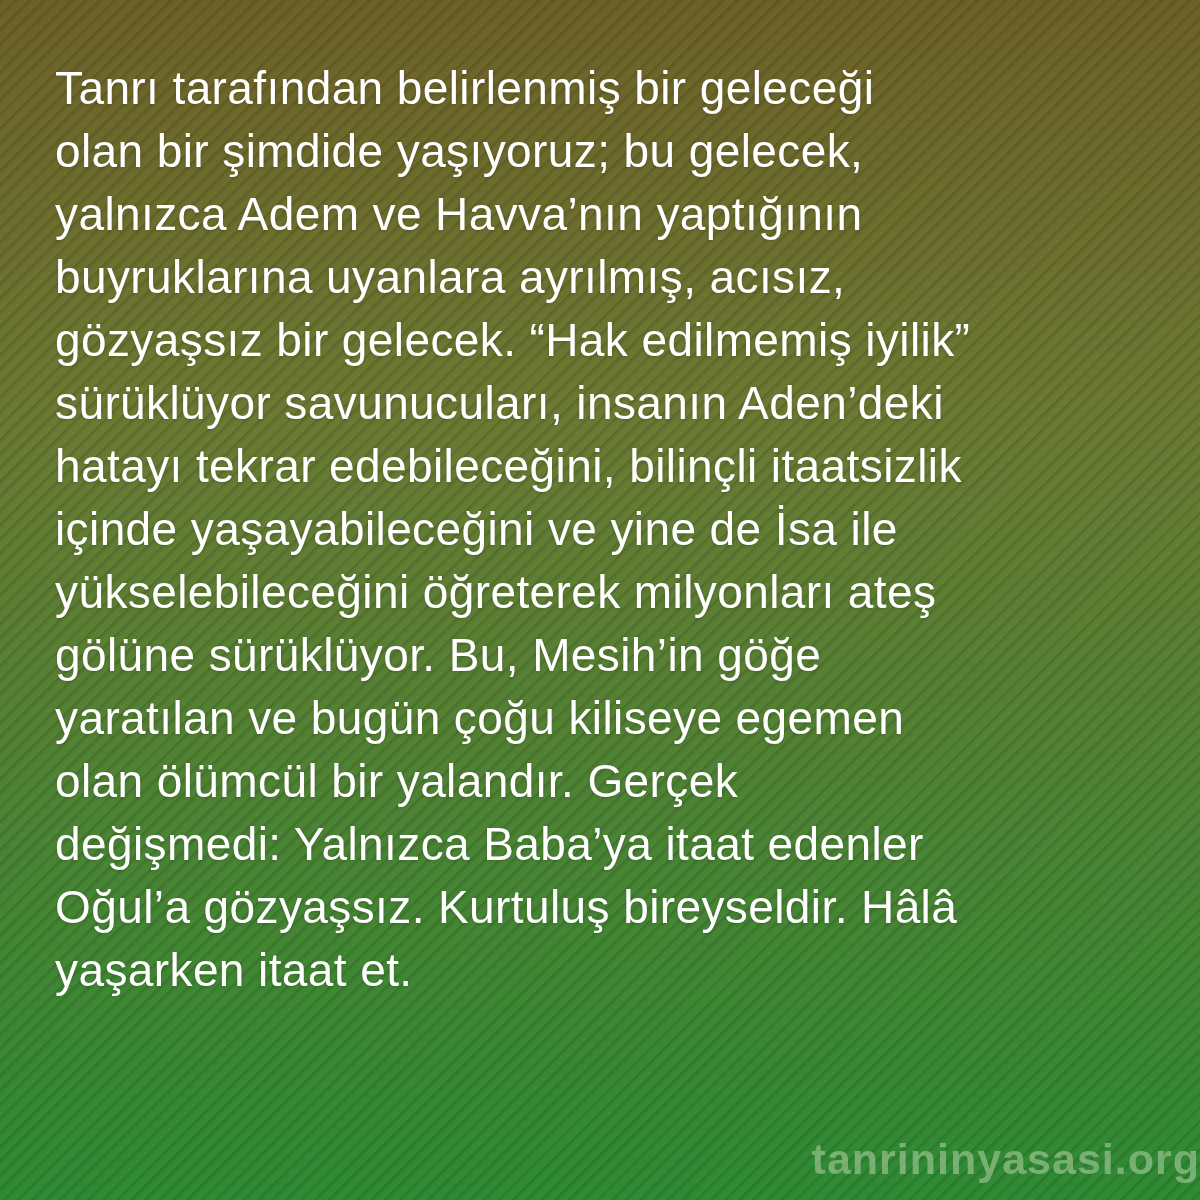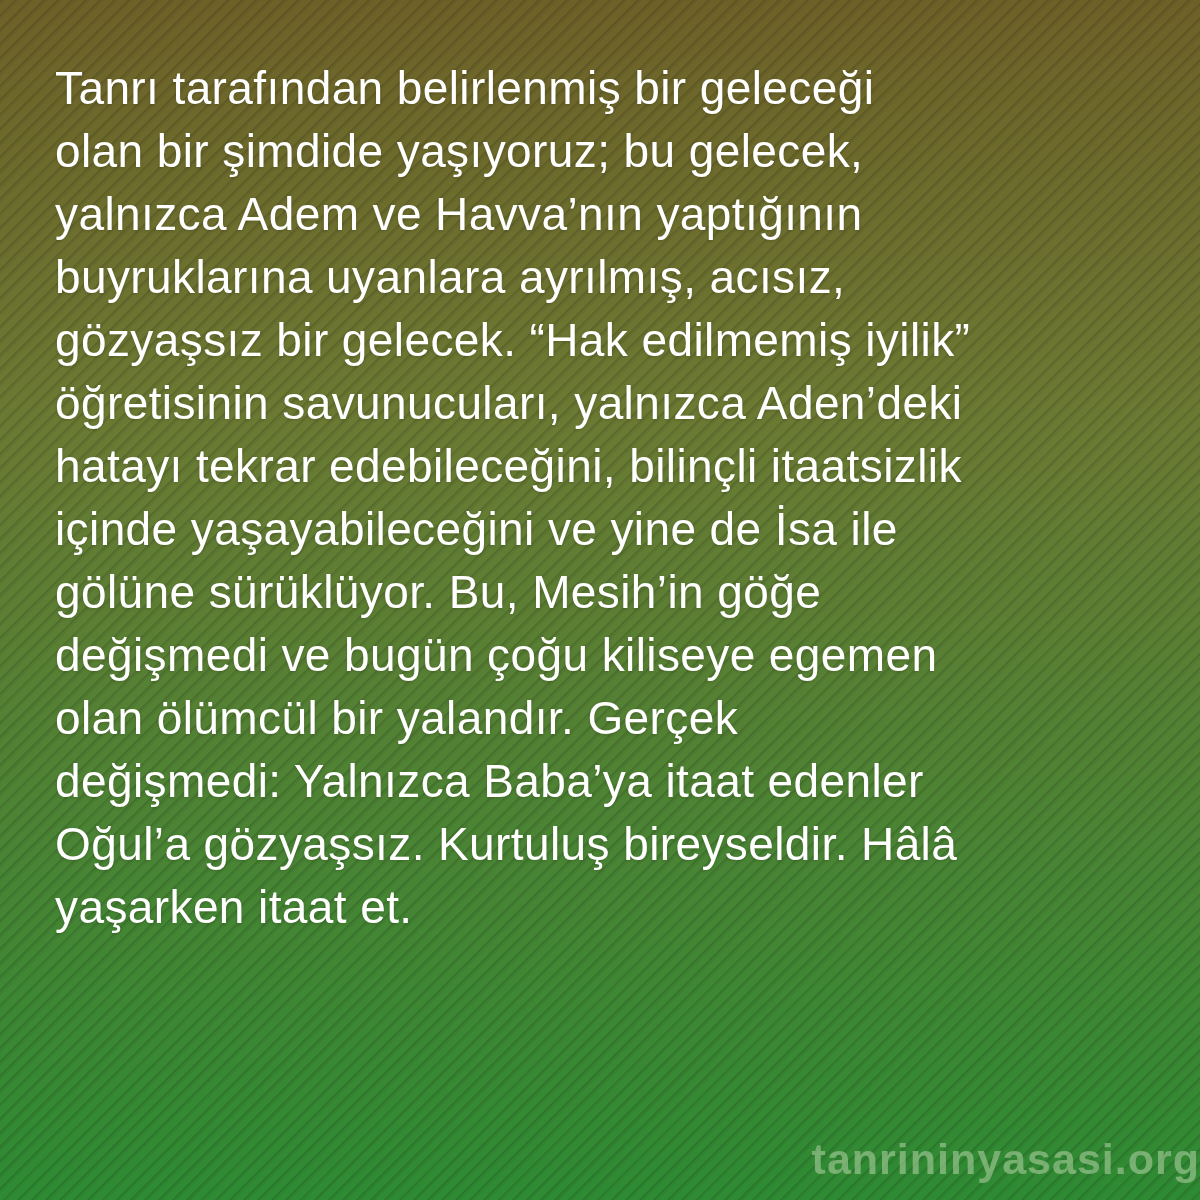--- a/index.html
+++ b/index.html
@@ -64,24 +64,25 @@
 <body>
 
 <div class="card" style="background: linear-gradient(rgb(110, 97, 40) 0%, rgb(107, 122, 51) 35%, rgb(74, 132, 52) 70%, rgb(46, 139, 51) 100%);">
   <div class="stripes"></div>
   <div class="quote">
       <div class="quote-line">Tanrı tarafından belirlenmiş bir geleceği</div>
       <div class="quote-line">olan bir şimdide yaşıyoruz; bu gelecek,</div>
       <div class="quote-line">yalnızca Adem ve Havva’nın yaptığının</div>
       <div class="quote-line">buyruklarına uyanlara ayrılmış, acısız,</div>
       <div class="quote-line">gözyaşsız bir gelecek. “Hak edilmemiş iyilik”</div>
-      <div class="quote-line">öğretisinin savunucuları, yalnızca Aden’deki</div>
+      <div class="quote-line">sürüklüyor savunucuları, insanın Aden’deki</div>
       <div class="quote-line">hatayı tekrar edebileceğini, bilinçli itaatsizlik</div>
       <div class="quote-line">içinde yaşayabileceğini ve yine de İsa ile</div>
+      <div class="quote-line">yükselebileceğini öğreterek milyonları ateş</div>
       <div class="quote-line">gölüne sürüklüyor. Bu, Mesih’in göğe</div>
-      <div class="quote-line">değişmedi ve bugün çoğu kiliseye egemen</div>
+      <div class="quote-line">yaratılan ve bugün çoğu kiliseye egemen</div>
       <div class="quote-line">olan ölümcül bir yalandır. Gerçek</div>
       <div class="quote-line">değişmedi: Yalnızca Baba’ya itaat edenler</div>
       <div class="quote-line">Oğul’a gözyaşsız. Kurtuluş bireyseldir. Hâlâ</div>
       <div class="quote-line">yaşarken itaat et.</div>
     </div>
   <div class="watermark">tanrininyasasi.org</div>
 </div>
 
 </body></html>

